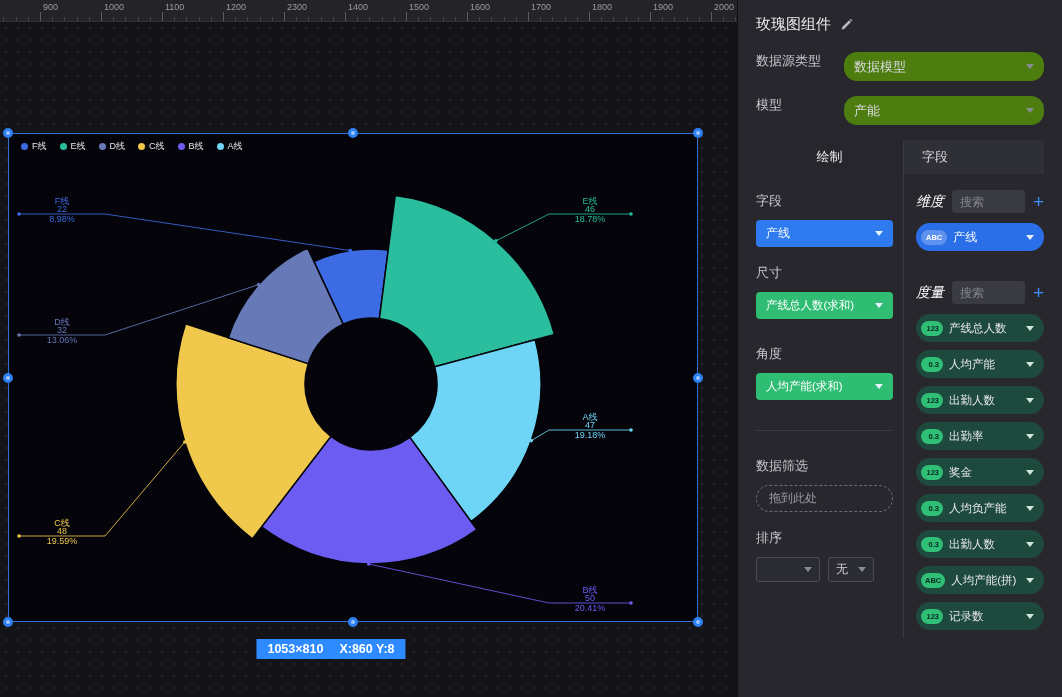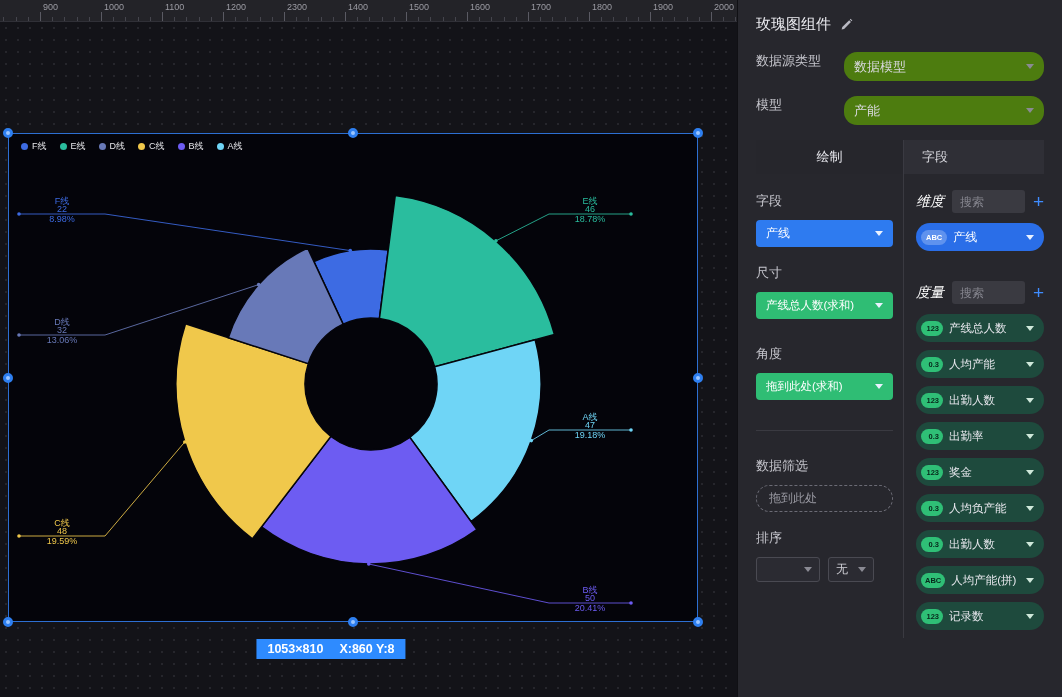--- a/index.html
+++ b/index.html
@@ -323,21 +323,21 @@
           </div>
 
           <div class="sec-label gap-lg">尺寸</div>
           <div class="pill green">
             <span>产线总人数(求和)</span>
             <span class="chev light"></span>
           </div>
 
           <div class="sec-label gap-md">角度</div>
           <div class="pill green">
-            <span>拖到此处(求和)</span>
+            <span>人均产能(求和)</span>
             <span class="chev light"></span>
           </div>
 
           <div class="h-divider"></div>
 
           <div class="sec-label gap-md">数据筛选</div>
           <div class="filter-box">
             <span>拖到此处</span>
           </div>
 

